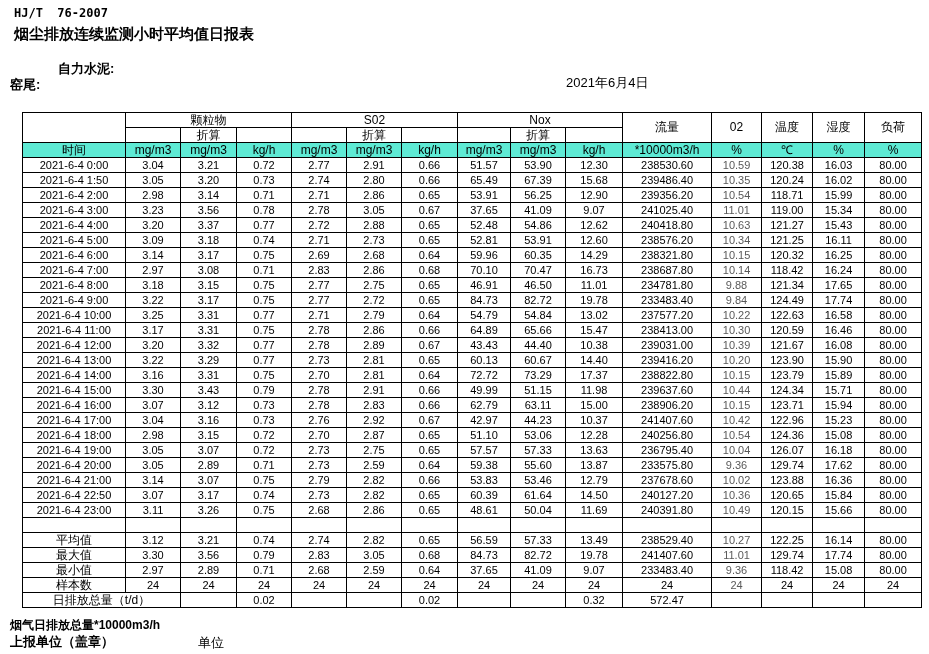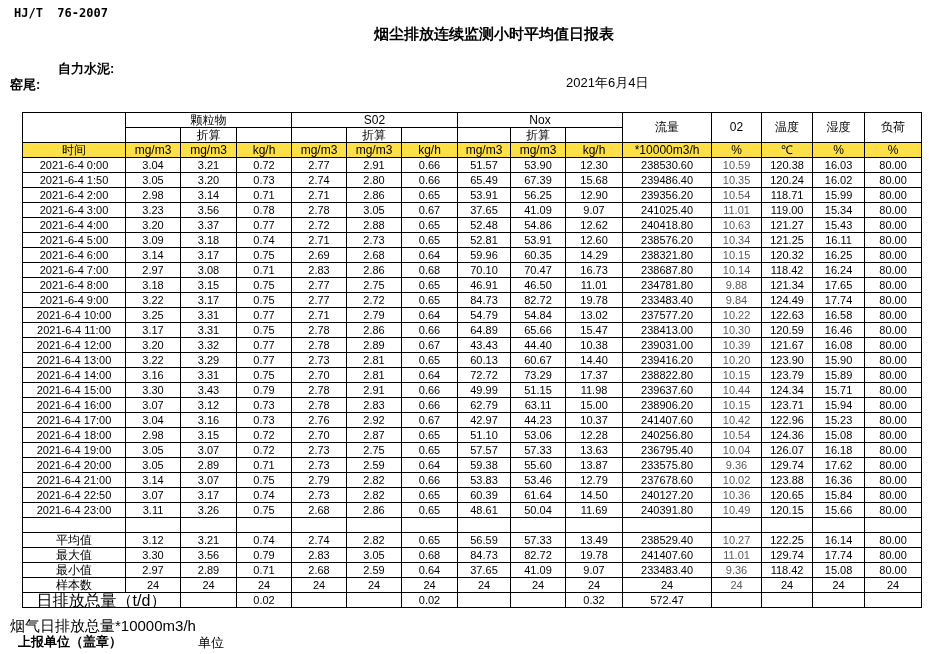--- a/index.html
+++ b/index.html
@@ -2,40 +2,40 @@
 <html><head>
 <meta charset="utf-8">
 <style>
   html,body{margin:0;padding:0;}
   body{
     width:929px;height:654px;background:#ffffff;position:relative;
     font-family:"Liberation Sans", sans-serif;color:#000;overflow:hidden;
   }
   .abs{position:absolute;}
   #std{left:14px;top:6px;font-family:"DejaVu Sans Mono",monospace;font-weight:bold;font-size:12px;white-space:pre;}
-  #title{left:14px;top:25px;width:600px;text-align:right;font-weight:bold;font-size:15px;}
+  #title{left:14px;top:25px;width:600px;text-align:left;font-weight:bold;font-size:15px;}
   #company{left:10px;top:60px;font-weight:bold;font-size:13px;margin-left:48px;}
   #stack{left:10px;top:76px;font-weight:bold;font-size:13px;}
   #date{left:566px;top:74px;font-size:13px;}
   #report-table{
     position:absolute;left:22px;top:112px;width:899px;
     border-collapse:collapse;table-layout:fixed;font-size:11px;
   }
   #report-table td{
     border:1px solid #000;text-align:center;vertical-align:middle;
     padding:0;height:14px;line-height:13px;white-space:nowrap;overflow:hidden;
   }
   #report-table thead td{font-size:12px;}
-  tr.units-row td{background:#fde047;font-size:11px;}
+  tr.units-row td{background:#5eead4;font-size:11px;}
   td.o2{color:#595959;}
   tr.spacer-row td{height:15px;}
   td.label-cell{font-size:12px;}
-  td.total-label{text-align:left;padding-left:1px;font-size:16px;}
-  #flue-total{left:10px;top:617px;font-weight:normal;font-size:15px;}
-  #report-unit{left:10px;top:633px;font-weight:bold;font-size:13px;margin-left:8px;}
+  td.total-label{text-align:left;padding-left:1px;font-size:12px;}
+  #flue-total{left:10px;top:617px;font-weight:bold;font-size:12px;}
+  #report-unit{left:10px;top:633px;font-weight:bold;font-size:13px;}
   #unit-label{left:198px;top:634px;font-weight:normal;font-size:13px;}
 </style>
 </head>
 <body>
 
 <div class="abs" id="std">HJ/T  76-2007</div>
 <div class="abs" id="title">烟尘排放连续监测小时平均值日报表</div>
 <div class="abs" id="company">自力水泥:</div>
 <div class="abs" id="stack">窑尾:</div>
 <div class="abs" id="date">2021年6月4日</div>

